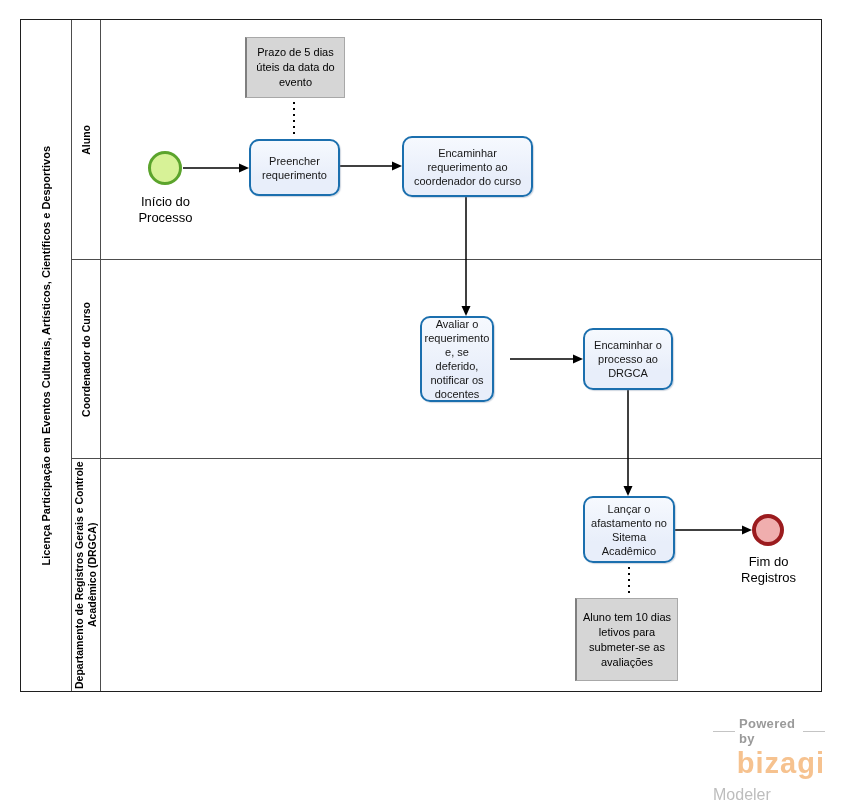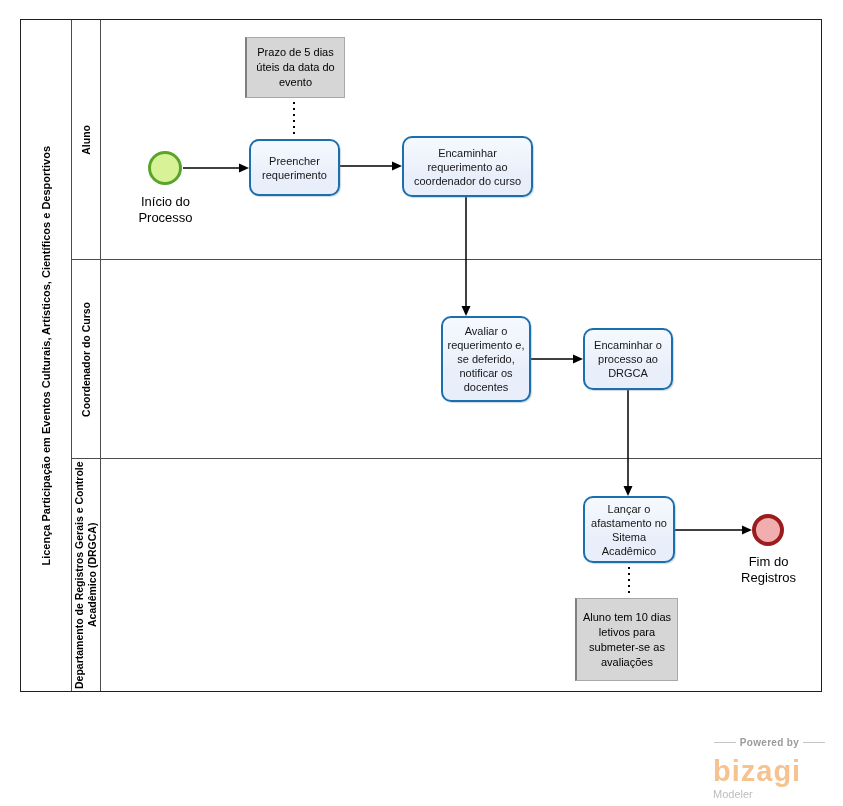--- a/index.html
+++ b/index.html
@@ -37,21 +37,21 @@
   
   .task{
     position:absolute;border:2px solid #1b6fae;border-radius:10px;
     background:linear-gradient(180deg,#f6f9fe 0%,#e8eefa 70%);
     display:flex;align-items:center;justify-content:center;text-align:center;
     font-size:11px;line-height:14px;color:#161616;padding:2px 4px;
     box-shadow:1px 1px 1px rgba(120,140,170,.35);
   }
   .task-1{left:249px;top:139px;width:91px;height:57px;}
   .task-2{left:402px;top:136px;width:131px;height:61px;}
-  .task-3{left:420px;top:316px;width:90px;height:86px;margin-left:21px;}
+  .task-3{left:420px;top:316px;width:74px;height:86px;}
   .task-4{left:583px;top:328px;width:90px;height:62px;}
   .task-5{left:583px;top:496px;width:92px;height:67px;}
   .event{position:absolute;border-radius:50%;}
   .event-start{
     left:148px;top:151px;width:34px;height:34px;
     background:#d7f297;border:3px solid #5ba42c;
   }
   .event-end{
     left:752px;top:514px;width:32px;height:32px;
     background:#f0aeae;border:4px solid #9b1b1e;
@@ -68,28 +68,28 @@
     font-size:11px;line-height:15px;color:#000;padding:0 4px;
   }
   .annotation-1{left:245px;top:37px;width:100px;height:61px;}
   .annotation-2{left:575px;top:598px;width:103px;height:83px;}
   
   .overlay{position:absolute;left:0;top:0;width:843px;height:806px;pointer-events:none;}
   
   .branding{position:absolute;right:18px;bottom:6px;width:112px;}
   .powered-row{
     display:flex;align-items:center;gap:4px;justify-content:flex-end;
-    color:#9a9a9a;font-size:10px;font-weight:bold;letter-spacing:.3px;
+    color:#9a9a9a;font-size:13px;font-weight:bold;letter-spacing:.3px;
   }
   .powered-row .rule{height:1px;background:#c4c4c4;flex:0 0 22px;}
   .brand-word{
     font-size:29px;font-weight:bold;color:#f6c28f;letter-spacing:1px;
-    line-height:28px;text-align:left;margin-top:9px;
+    line-height:28px;text-align:right;margin-top:3px;
   }
-  .brand-sub{font-size:11px;color:#bdbdbd;line-height:11px;margin-top:4px;}
+  .brand-sub{font-size:16px;color:#bdbdbd;line-height:11px;margin-top:12px;}
 </style>
 </head>
 <body>
 
 <div class="canvas">
 
   <div class="pool">
     <div class="pool-title-cell">
       <div class="vtext pool-title">Licença Participação em Eventos Culturais, Artísticos, Científicos e Desportivos</div>
     </div>

